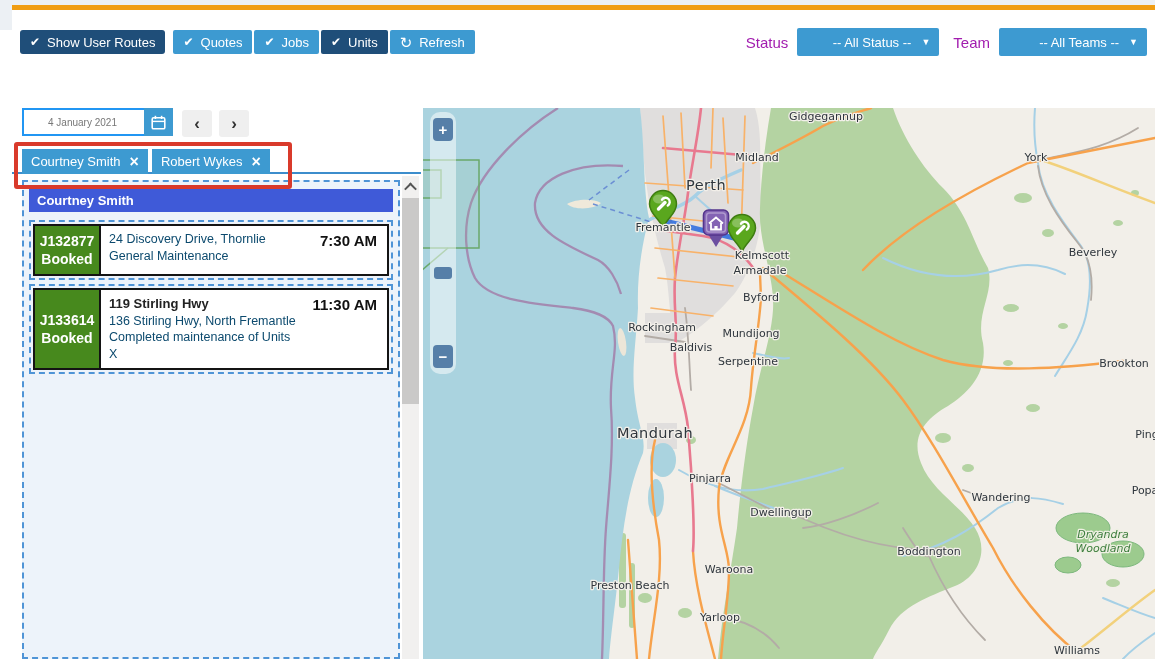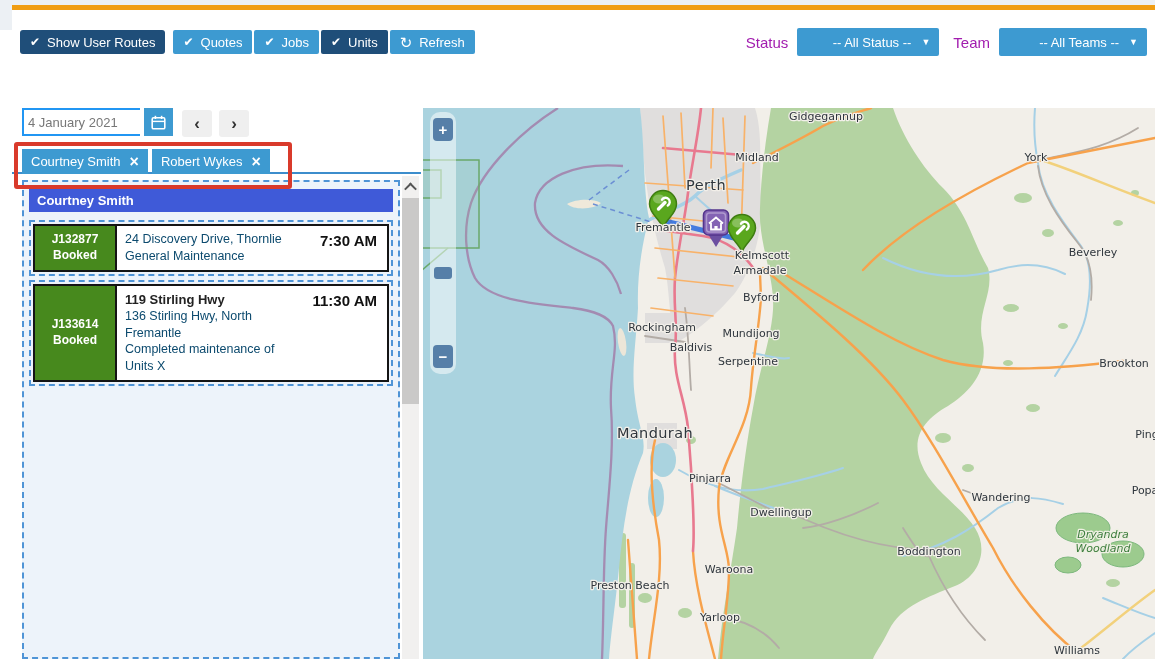--- a/index.html
+++ b/index.html
@@ -22,43 +22,43 @@
   .tb-label{color:#a21caf;font-size:15px;margin:0 9px 0 14px;}
   .dd{height:28px;background:#3d9ad1;color:#fff;font-size:13px;border-radius:2px;
       display:inline-flex;align-items:center;justify-content:flex-end;gap:10px;
       padding:0 9px;cursor:pointer;}
   .dd .caret{font-size:9px;}
   .dd-status{width:124px;}
   .dd-team{width:130px;}
 
   
   .date-input{position:absolute;left:22px;top:108px;width:112px;height:24px;border:2px solid #2196f3;
-      border-right:none;font-family:"Liberation Sans",sans-serif;font-size:13px;color:#777;padding:0 0 0 4px;outline:none;}
+      border-right:none;font-family:"Liberation Sans",sans-serif;font-size:10px;color:#777;padding:0 0 0 24px;outline:none;}
   .cal-btn{position:absolute;left:144px;top:108px;width:29px;height:28px;background:#3d9ad1;
       display:flex;align-items:center;justify-content:center;cursor:pointer;}
   .nav-btn{position:absolute;top:110px;width:30px;height:27px;background:#efefef;border-radius:3px;
       display:flex;align-items:center;justify-content:center;font-size:17px;font-weight:bold;color:#333;cursor:pointer;}
   .nav-prev{left:182px;} .nav-next{left:219px;}
 
   .chips{position:absolute;left:22px;top:149px;display:flex;gap:4px;}
   .chip{height:25px;background:#3d9ad1;color:#fff;font-size:13px;display:inline-flex;
       align-items:center;gap:9px;padding:0 9px;cursor:pointer;}
   .chip .x{font-size:16px;font-weight:bold;line-height:1;cursor:pointer;}
   .chips-border{position:absolute;left:12px;top:172px;width:409px;height:2px;background:#3c8dcc;}
   .red-box{position:absolute;left:14px;top:142px;width:270px;height:39px;border:4px solid #d93a2b;
       border-radius:3px;z-index:9;pointer-events:none;}
 
   .drop-zone{position:absolute;left:22px;top:180px;width:378px;height:479px;box-sizing:border-box;
       border:2px dashed #4f94d6;background:#edf3fa;padding:7px 4px;overflow:hidden;}
   .group-header{height:23px;line-height:23px;background:#3f5ad8;color:#fff;font-weight:bold;
       font-size:13px;padding-left:8px;margin:0 1px;}
   .job-card{display:flex;background:#fff;border:2px solid #141414;outline:2px dashed #4f94d6;
       outline-offset:2px;margin:12px 5px;cursor:grab;}
-  .badge{width:60px;background:#47891d;color:#fff;font-weight:bold;font-size:12px;text-align:center;
-      display:flex;flex-direction:column;justify-content:center;line-height:1.3;border-right:2px solid #141414;padding:6px 10px;}
+  .badge{width:60px;background:#47891d;color:#fff;font-weight:bold;font-size:14px;text-align:center;
+      display:flex;flex-direction:column;justify-content:center;line-height:1.3;border-right:2px solid #141414;padding:6px 2px;}
   .card-body{flex:1;padding:5px 8px 6px;line-height:1.32;}
   .card-title{font-size:13px;font-weight:bold;color:#222;}
   .card-sub{font-size:12.5px;color:#0c4a6e;}
   .card-time{font-size:15px;font-weight:bold;color:#111;padding:6px 10px 0 4px;white-space:nowrap;}
 
   
   .sbar{position:absolute;left:402px;top:176px;width:17px;height:483px;background:#f1f0ef;}
   .sb-up{position:absolute;left:0;top:0;width:17px;height:22px;display:flex;align-items:center;justify-content:center;cursor:pointer;}
   .sb-up i{display:block;width:7px;height:7px;border-left:2.5px solid #555;border-top:2.5px solid #555;
       transform:rotate(45deg) translate(1px,1px);}

